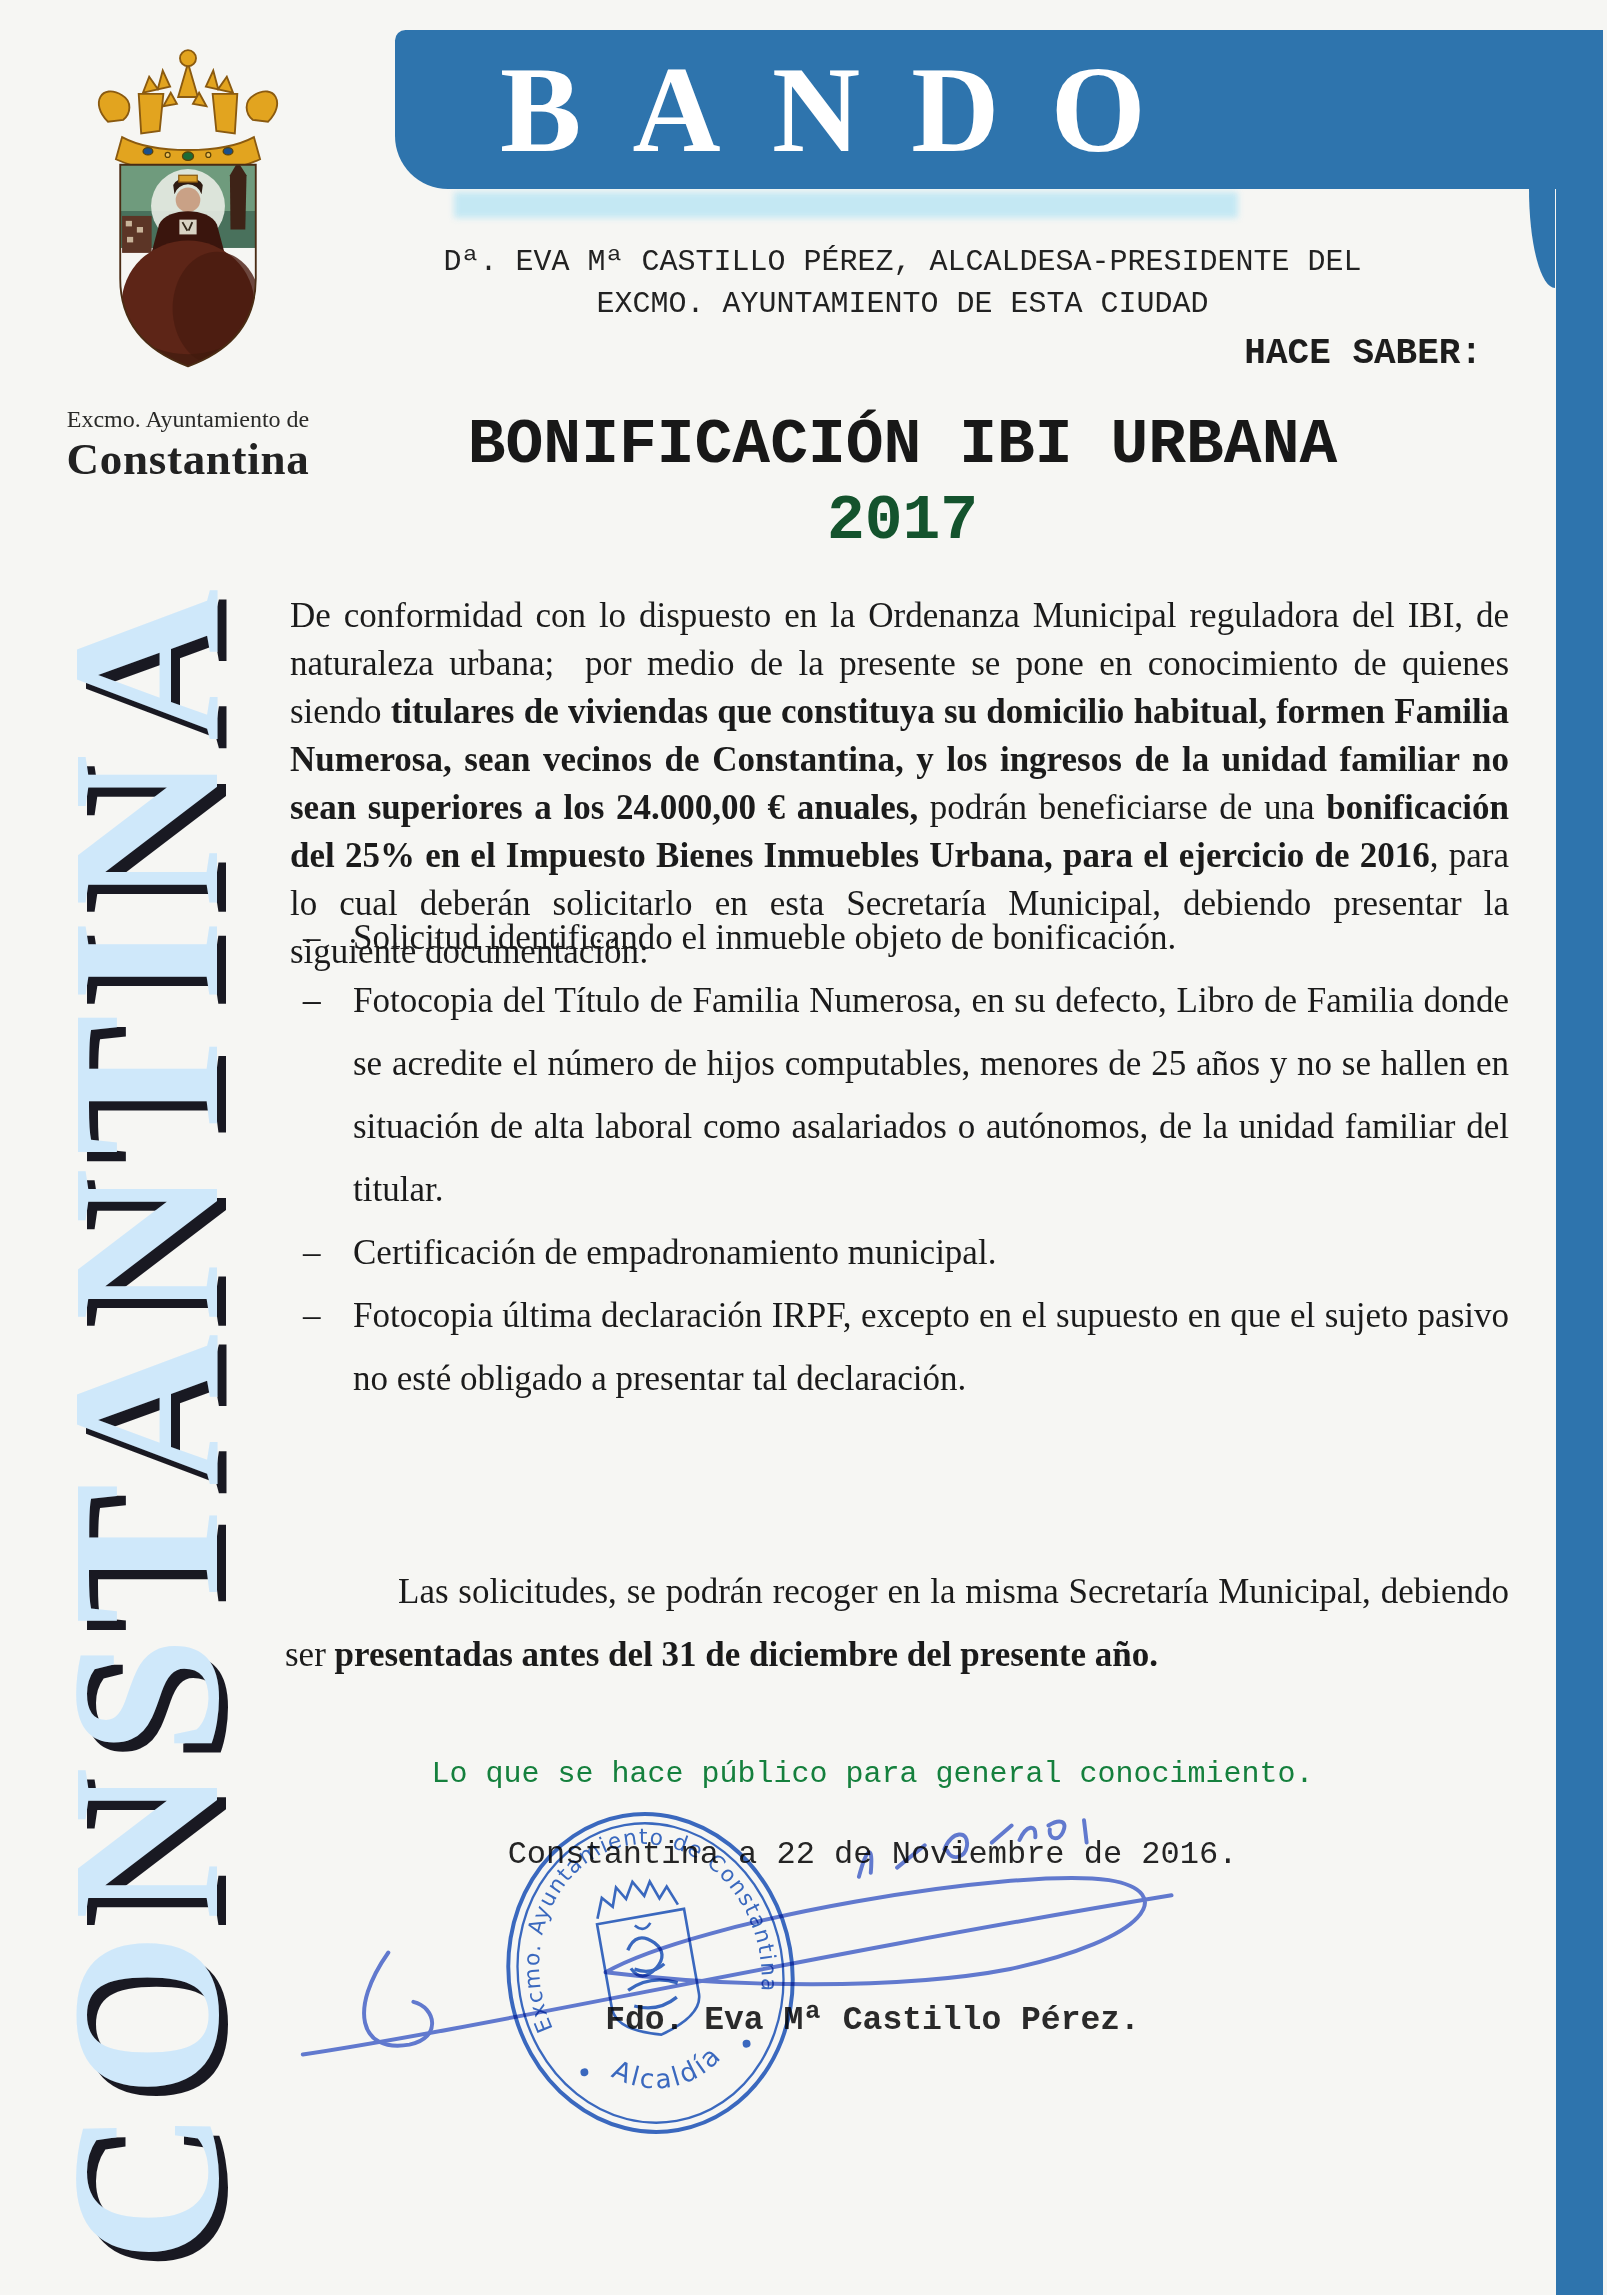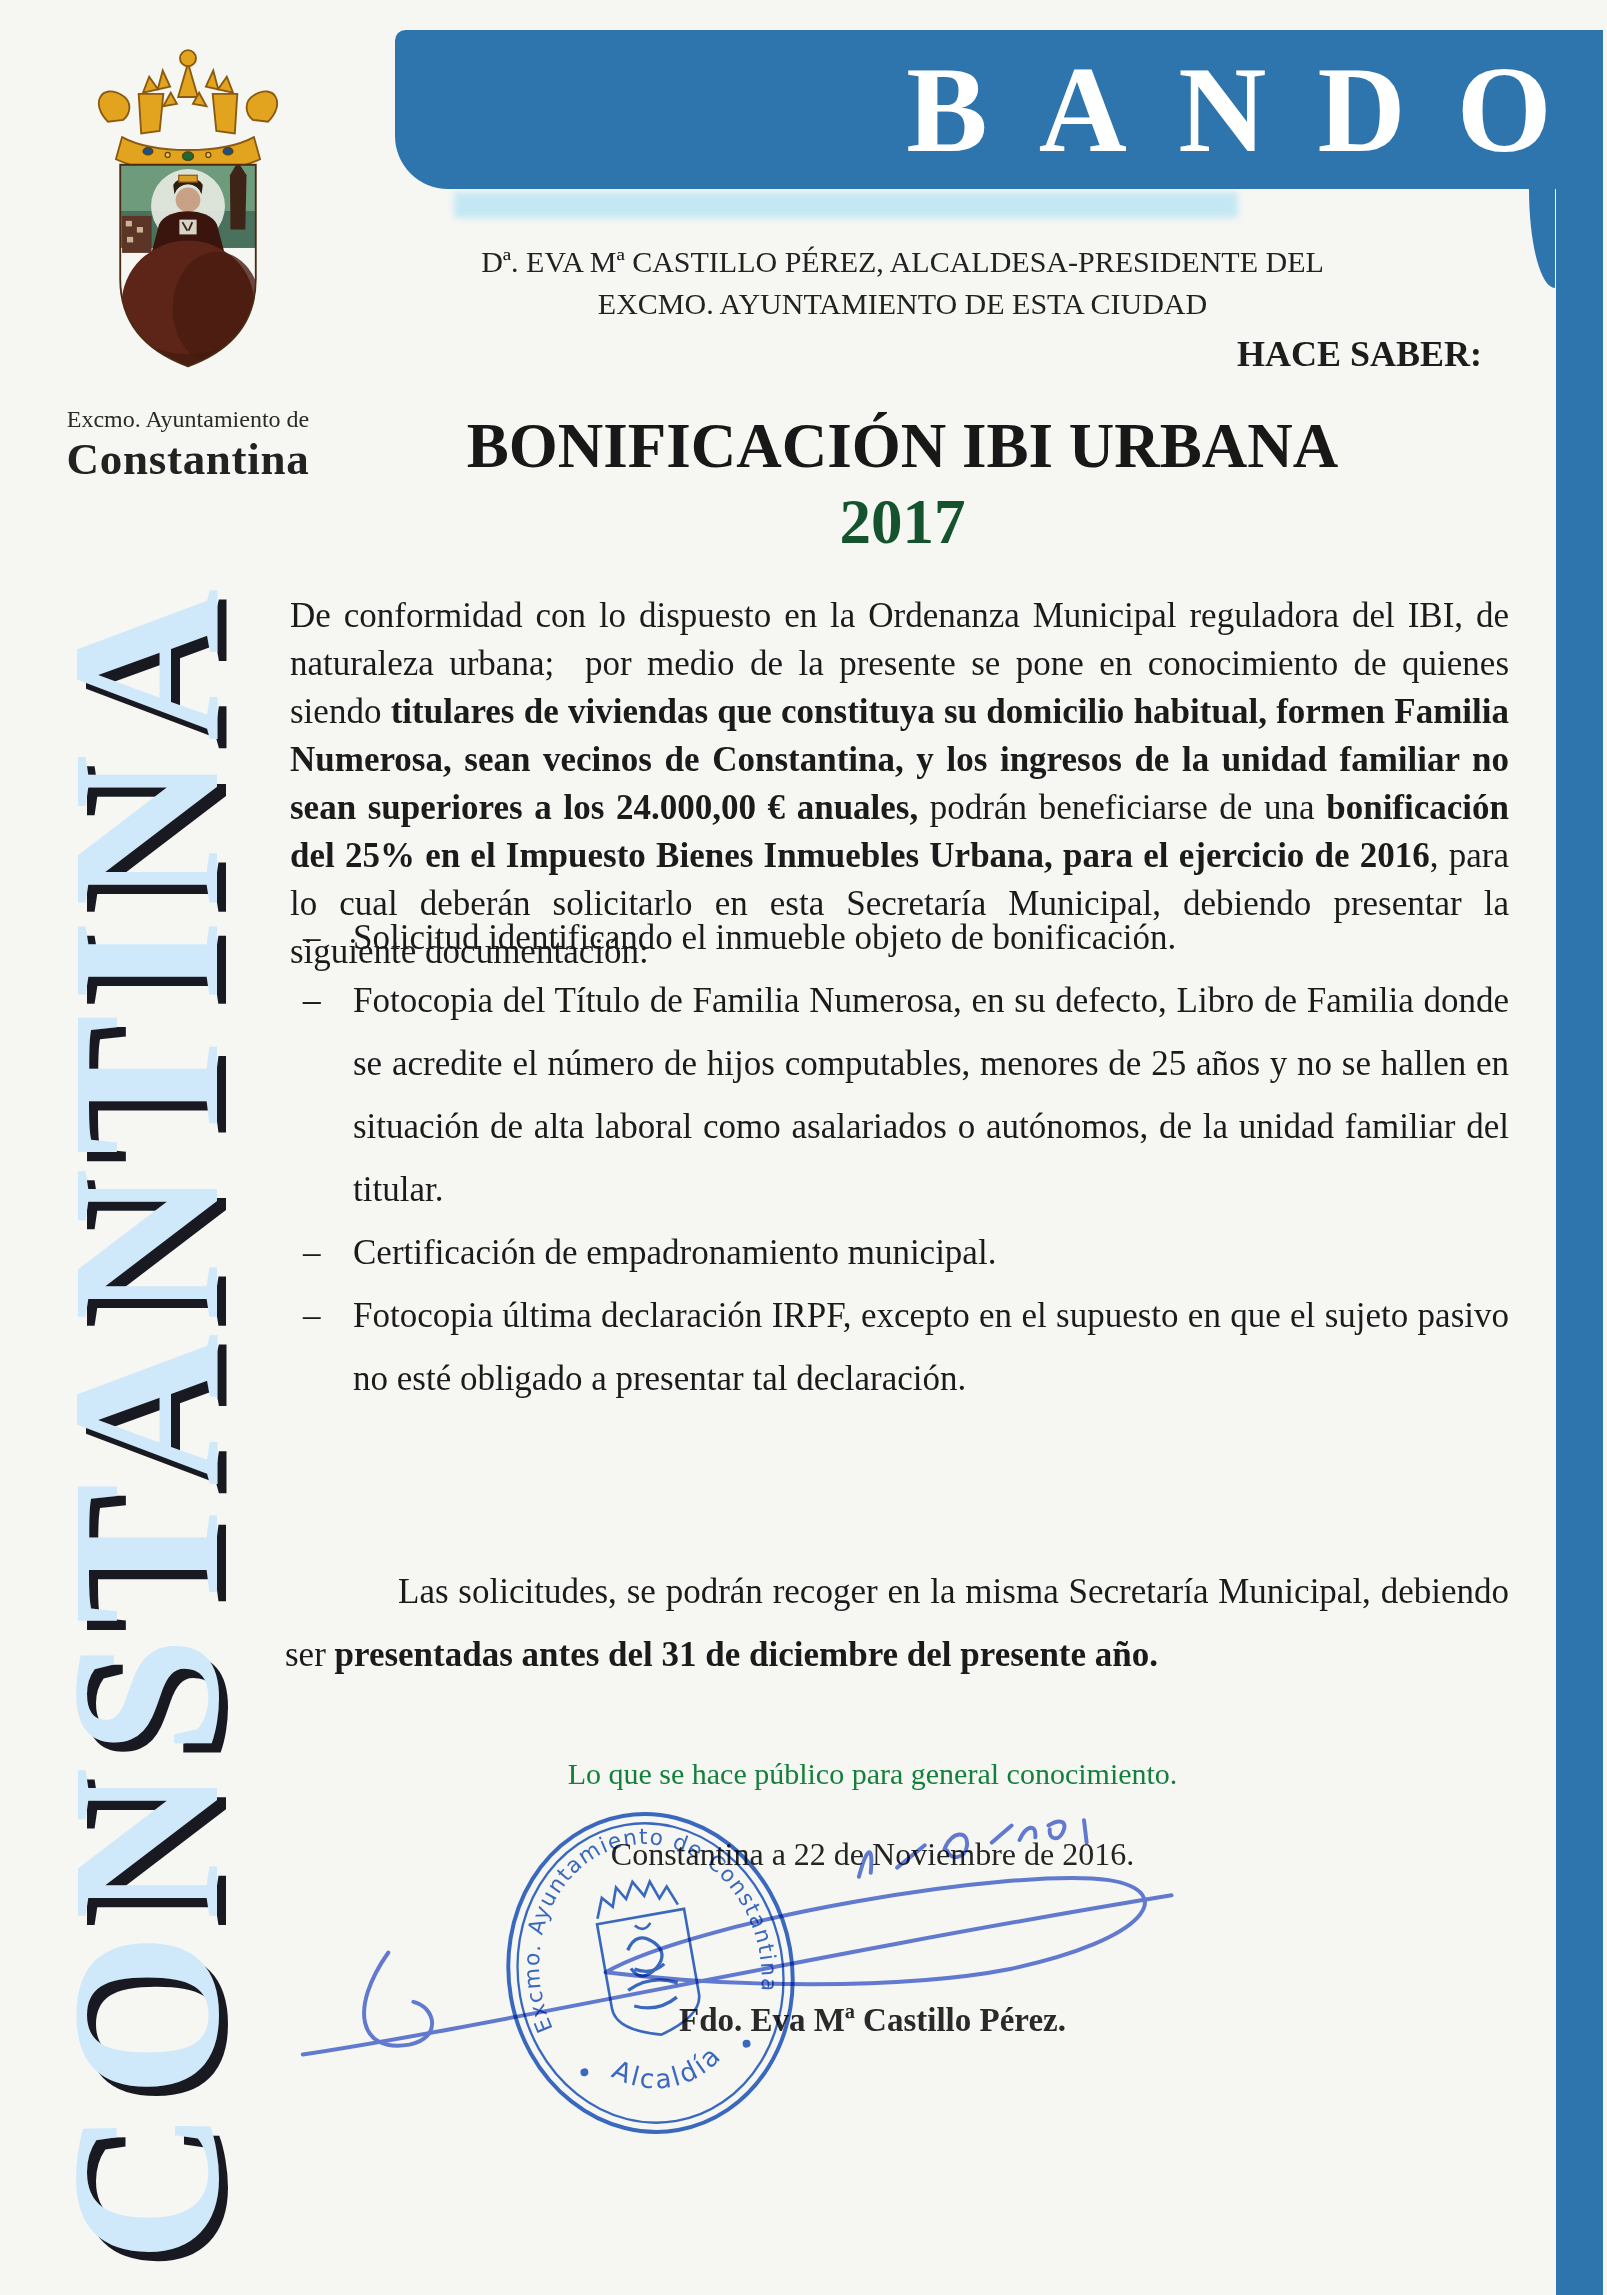--- a/index.html
+++ b/index.html
@@ -6,21 +6,21 @@
   .page{
     position:relative; width:1608px; height:2295px;
     background:#f6f6f3; overflow:hidden;
     font-family:"Liberation Serif", serif; color:#1b1b1b;
   }
   
   .banner-top{
     position:absolute; left:395px; top:30px; width:1208px; height:159px;
     background:var(--banner-blue,#2e74ad);
     border-radius:10.5px 0 0 53px;
-    text-align:right;
+    text-align:left;
   }
   .banner-side{
     position:absolute; left:1556px; top:30px; width:47px; height:2265px;
     background:var(--banner-blue,#2e74ad);
   }
   .banner-fillet{
     position:absolute; left:1529px; top:189px; width:26px; height:99px;
     background:var(--banner-blue,#2e74ad);
     border-bottom-left-radius:26px 99px;
   }
@@ -44,21 +44,21 @@
     text-align:center; white-space:nowrap;
     color:var(--wm-fill,#cfe8fa);
     text-shadow:-9.2px 9.2px 0 var(--wm-shadow,#191922);
   }
   
   .logo{position:absolute; left:40px; top:20px; width:296px; text-align:center;}
   .logo svg{display:block; margin:0 auto;}
   .org-line1{font-size:24px; margin-top:4px; color:#2a2a28;}
   .org-line2{font-size:45px; font-weight:bold; letter-spacing:0.7px; color:#222;}
   
-  .sans{font-family:Liberation Serif, serif;}
+  .sans{font-family:Liberation Mono, monospace;}
   .hdr{position:absolute; left:323px; width:1159px; text-align:center; color:#222;}
   .hdr-line1{top:245px; font-size:30px;}
   .hdr-line2{top:287px; font-size:30px;}
   .hace-saber{top:333px; font-size:36px; font-weight:bold; color:#1d1d1d;text-align:right;}
   .doc-title1{top:410px; font-size:63px; font-weight:bold; color:#181818;}
   .doc-title2{top:486px; font-size:63px; font-weight:bold; color:#14532d;}
   
   .intro{
     position:absolute; left:290px; top:557px; width:1219px;
     font-size:35px; line-height:48px; text-align:justify;

